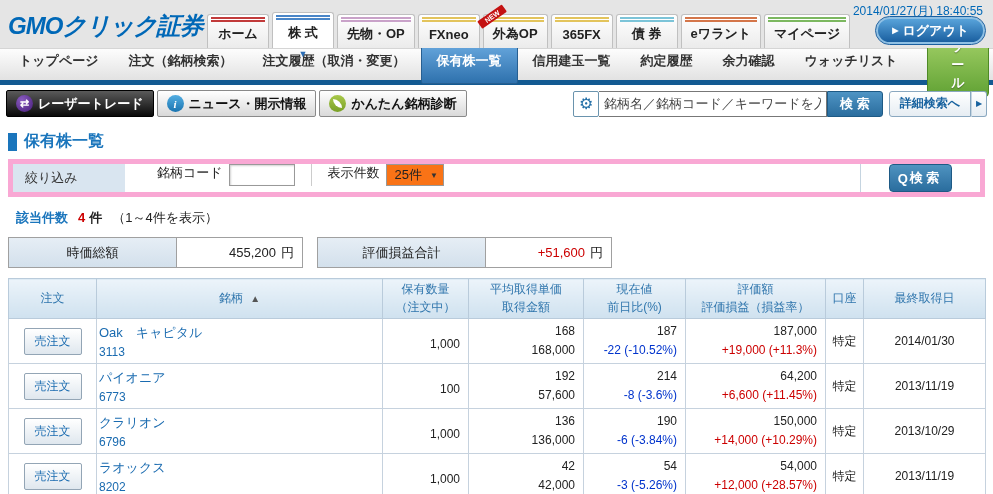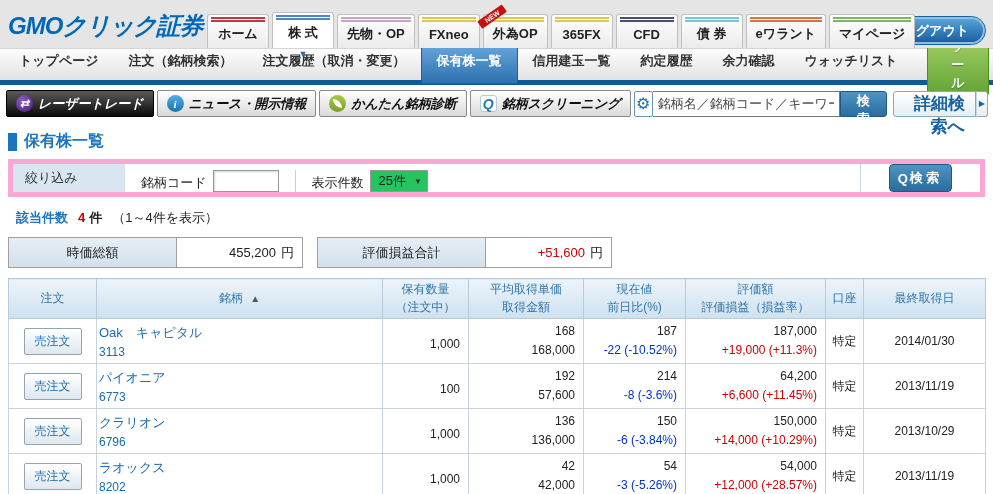--- a/index.html
+++ b/index.html
@@ -42,59 +42,59 @@
     border-radius:2px; line-height:28px; }
   .tool-btn { margin-left:14px; background:linear-gradient(#a5d269,#61a234); border:1px solid #4e8a26;
     border-radius:4px; color:#fff; font-weight:bold; font-size:13px; padding:4px 18px; cursor:pointer;
     text-shadow:0 1px 1px rgba(0,0,0,.35); }
   .darkbar { height:5px; background:#135a92; }
   
   .toolbar { display:flex; align-items:center; padding:5px 6px; gap:3px; height:37px; }
   .tool-buttons { display:flex; gap:3px; }
   .tbtn { height:27px; border:1px solid #8a8a8a; border-radius:2px; cursor:pointer;
     background:linear-gradient(#ffffff,#d9d9d9); display:inline-flex; align-items:center; gap:5px;
-    padding:0 9px; font-weight:bold; font-size:13px; color:#111; white-space:nowrap;font-style:italic; }
+    padding:0 9px; font-weight:bold; font-size:13px; color:#111; white-space:nowrap; }
   .tbtn.dark { background:linear-gradient(#5a5a5a,#0a0a0a); color:#fff; border-color:#000; }
   .icon-slot { width:17px; height:17px; border-radius:50%; display:inline-flex; align-items:center;
     justify-content:center; font-size:11px; font-weight:bold; color:#fff; flex:none; }
   .swap-icon { background:radial-gradient(circle at 35% 30%, #8a5cc0, #451b78); }
   .swap-icon::before { content:"⇄"; }
   .info-icon { background:linear-gradient(#53aee2,#1a74b0); font-family:"Liberation Serif", serif; font-style:italic; }
   .info-icon::before { content:"i"; }
   .diagnosis-icon { background:linear-gradient(#a9c94b,#79a026); }
   .diagnosis-icon::before { content:""; width:9px; height:9px; background:#fff; border-radius:0 100% 0 100%; display:block; }
   .screening-icon { background:#fff; border:1px solid #b8cbdb; border-radius:3px; color:#1a7ab8; font-size:14px; }
   .screening-icon::before { content:"Q"; }
   .search-group { margin-left:auto; display:flex; align-items:center; }
   .gear-btn { width:26px; height:26px; border:1px solid #6a93ad; background:#fff; color:#2470a8;
     font-size:16px; display:flex; align-items:center; justify-content:center; cursor:pointer; border-radius:2px; }
   .search-input { width:228px; height:26px; border:1px solid #777; border-left:none; padding:0 5px;
     font-size:13px; font-family:inherit; }
   .search-input::placeholder { color:#444; opacity:1; }
   .search-btn { height:26px; background:linear-gradient(#4e94c4,#2a6d9e); color:#fff; font-weight:bold;
     padding:0 12px; border:1px solid #1e5a85; border-radius:0 3px 3px 0; font-size:13px; cursor:pointer; }
   .adv-btn { height:26px; margin-left:6px; background:linear-gradient(#ffffff,#e6edf3);
-    border:1px solid #8aa8c0; color:#17629f; font-weight:bold; font-size:17px; padding:0 10px;
+    border:1px solid #8aa8c0; color:#17629f; font-weight:bold; font-size:12px; padding:0 10px;
     border-radius:3px 0 0 3px; cursor:pointer;text-align:right; }
   .adv-arrow { height:26px; width:16px; background:linear-gradient(#ffffff,#e6edf3);
     border:1px solid #8aa8c0; border-left:1px solid #c6d6e2; color:#17629f; font-size:8px;
     display:flex; align-items:center; justify-content:center; border-radius:0 3px 3px 0; cursor:pointer; }
   
   .page-title { display:flex; align-items:center; gap:7px; padding:9px 8px 7px; }
   .marker { width:9px; height:18px; background:#1a75bc; }
   .page-title h1 { font-size:16px; color:#1a75bc; font-weight:bold; }
   .filterbox { margin:0 8px; border:5px solid #f9a8d4; height:38px; display:flex; align-items:stretch; }
   .f-label-cell { width:112px; background:#d9e5f0; display:flex; align-items:center; padding-left:12px;
     font-size:13px; color:#333; flex:none; }
-  .f-body { flex:1; display:flex; align-items:flex-end; padding-left:16px; font-size:13px; }
+  .f-body { flex:1; display:flex; align-items:flex-start; padding-left:32px; font-size:13px; }
   .code-input { width:66px; height:22px; border:1px solid #999; box-shadow:inset 1px 1px 2px rgba(0,0,0,.18);
     margin-left:6px; padding:0 3px; font-family:inherit; }
   .vsep { width:1px; height:22px; background:#ccc; margin:0 16px; }
   .count-select { border:1px solid #999; height:22px; padding:0 5px 0 8px; display:flex; align-items:center;
-    gap:8px; background:#22c55e; cursor:pointer; margin-left:6px; }
+    gap:8px; background:#f97316; cursor:pointer; margin-left:6px; }
   .count-select .caret { font-size:8px; color:#333; }
   .f-search-cell { width:120px; border-left:1px solid #c5d4e0; display:flex; align-items:center;
     justify-content:center; flex:none; }
   .qsearch-btn { background:linear-gradient(#4f93c0,#2a6d9e); border:1px solid #1e5a85; border-radius:4px;
     color:#fff; font-weight:bold; font-size:13px; padding:4px 12px 4px 8px; display:flex; align-items:center;
     gap:2px; cursor:pointer; }
   .qsearch-btn .q { font-size:13px; }
   .result-line { padding:12px 16px 5px; font-size:13px; display:flex; gap:4px; align-items:baseline; }
   .rc-label { color:#1a75bc; font-weight:bold; margin-right:6px; }
   .rc-count { color:#cc0000; font-weight:bold; }
@@ -125,20 +125,21 @@
   .two-line div { line-height:1.55; }
   .chg { color:#0033cc; }
   .pl { color:#cc0000; }
   .c-acct, .c-date { text-align:center; }
 </style>
 </head>
 <body>
 
 <div class="hdr">
   <div class="logo">GMOクリック証券</div>
+  <div class="timestamp">2014/01/27(月) 18:40:55</div>
   <button class="logout-btn">
     <span class="arr">▶</span>
     <span>ログアウト</span>
   </button>
   <nav class="tabs" id="tabs">
       <div class="tab" style="--stripe: #c23b3b;">
     <span class="stripe"></span>
 
     <span>ホーム</span>
   </div>
@@ -159,25 +160,20 @@
   </div>
       <div class="tab" style="--stripe: #e3c45c;">
     <span class="stripe"></span>
     <span class="badge">NEW</span>
     <span>外為OP</span>
   </div>
       <div class="tab" style="--stripe: #e3c45c;">
     <span class="stripe"></span>
 
     <span>365FX</span>
-  </div>
-      <div class="tab" style="--stripe: #4a4f72;">
-    <span class="stripe"></span>
-
-    <span>CFD</span>
   </div>
       <div class="tab" style="--stripe: #7cc4d8;">
     <span class="stripe"></span>
 
     <span>債 券</span>
   </div>
       <div class="tab" style="--stripe: #d4764a;">
     <span class="stripe"></span>
 
     <span>eワラント</span>
@@ -227,24 +223,20 @@
     <span class="icon-slot swap-icon"></span>
     <span>レーザートレード</span>
   </button>
       <button class="tbtn">
     <span class="icon-slot info-icon"></span>
     <span>ニュース・開示情報</span>
   </button>
       <button class="tbtn">
     <span class="icon-slot diagnosis-icon"></span>
     <span>かんたん銘柄診断</span>
-  </button>
-      <button class="tbtn">
-    <span class="icon-slot screening-icon"></span>
-    <span>銘柄スクリーニング</span>
   </button>
     </div>
   <div class="search-group">
     <button class="gear-btn">
       <span>⚙</span>
     </button>
     <input class="search-input" type="text" placeholder="銘柄名／銘柄コード／キーワードを入力" style="">
     <button class="search-btn">検 索</button>
     <button class="adv-btn">詳細検索へ</button>
     <button class="adv-arrow">
@@ -396,21 +388,21 @@
     <td class="c-name">
       <a class="stock-name">クラリオン</a>
       <a class="stock-code">6796</a>
     </td>
     <td class="c-qty num">1,000</td>
     <td class="num two-line">
       <div>136</div>
       <div>136,000</div>
     </td>
     <td class="num two-line">
-      <div>150</div>
+      <div>190</div>
       <div class="chg">-6 (-3.84%)</div>
     </td>
     <td class="num two-line">
       <div>150,000</div>
       <div class="pl">+14,000 (+10.29%)</div>
     </td>
     <td class="c-acct">特定</td>
     <td class="c-date">2013/10/29</td>
   </tr>
       <tr>

